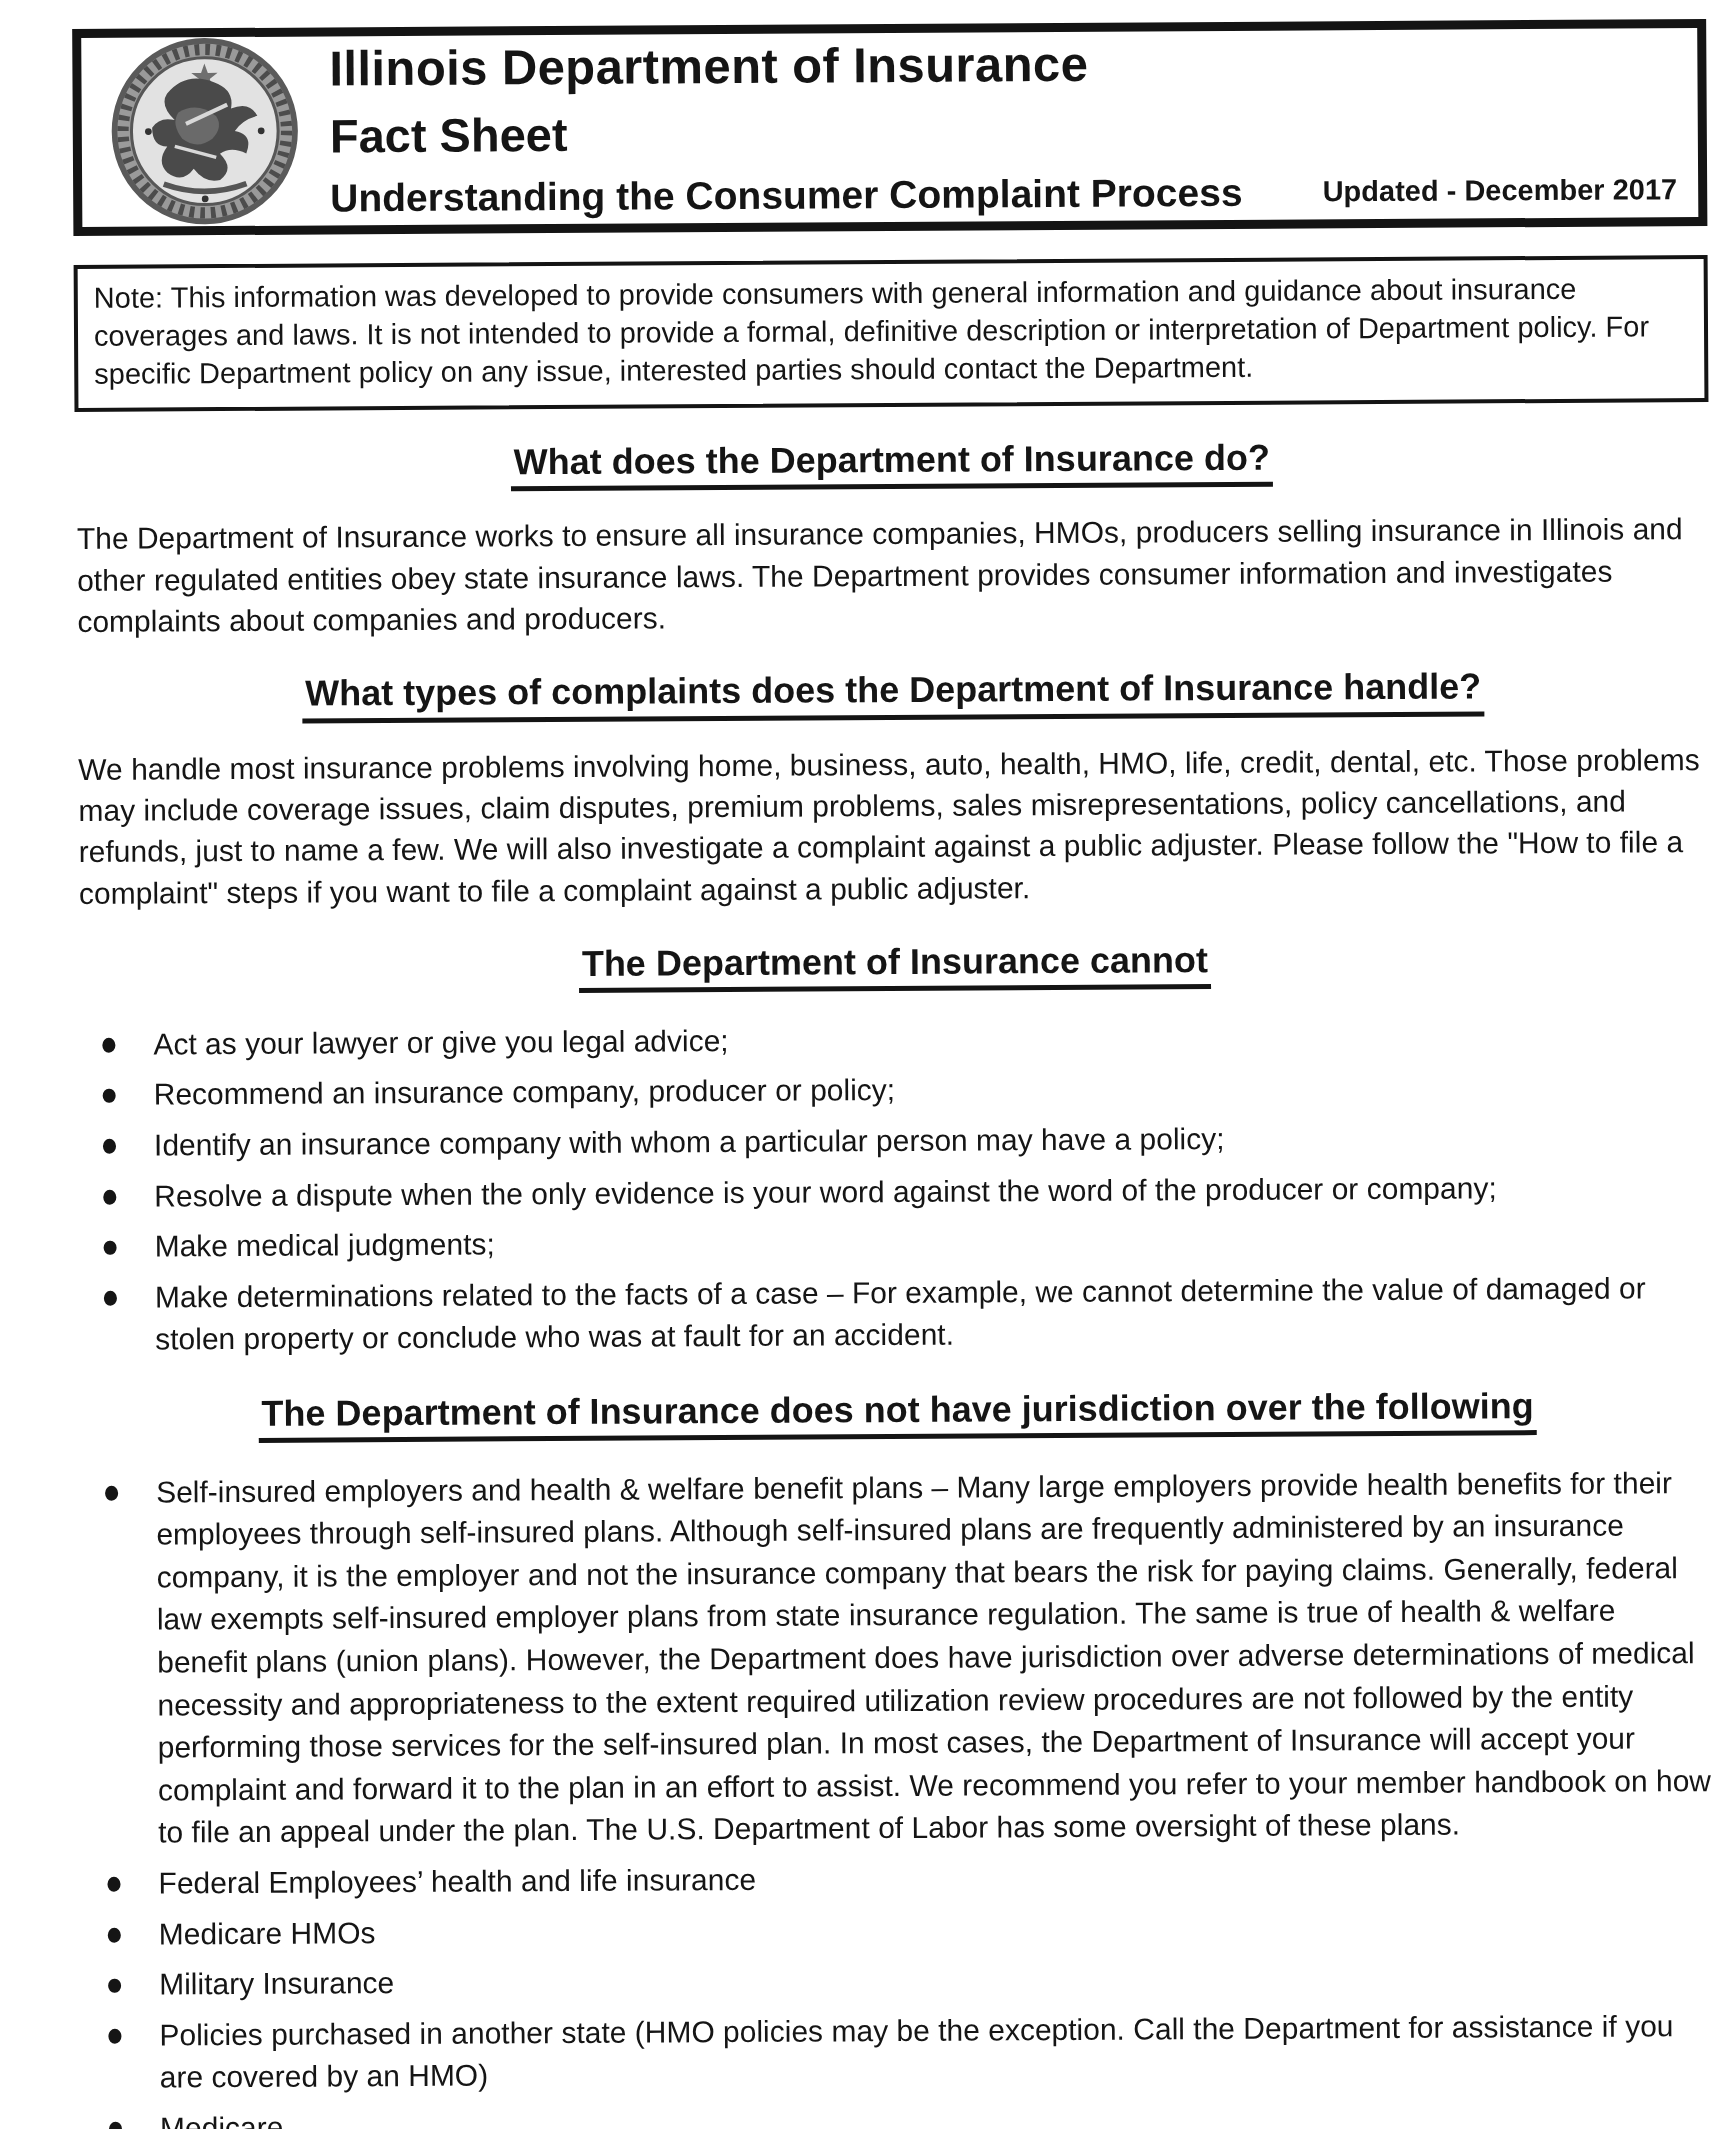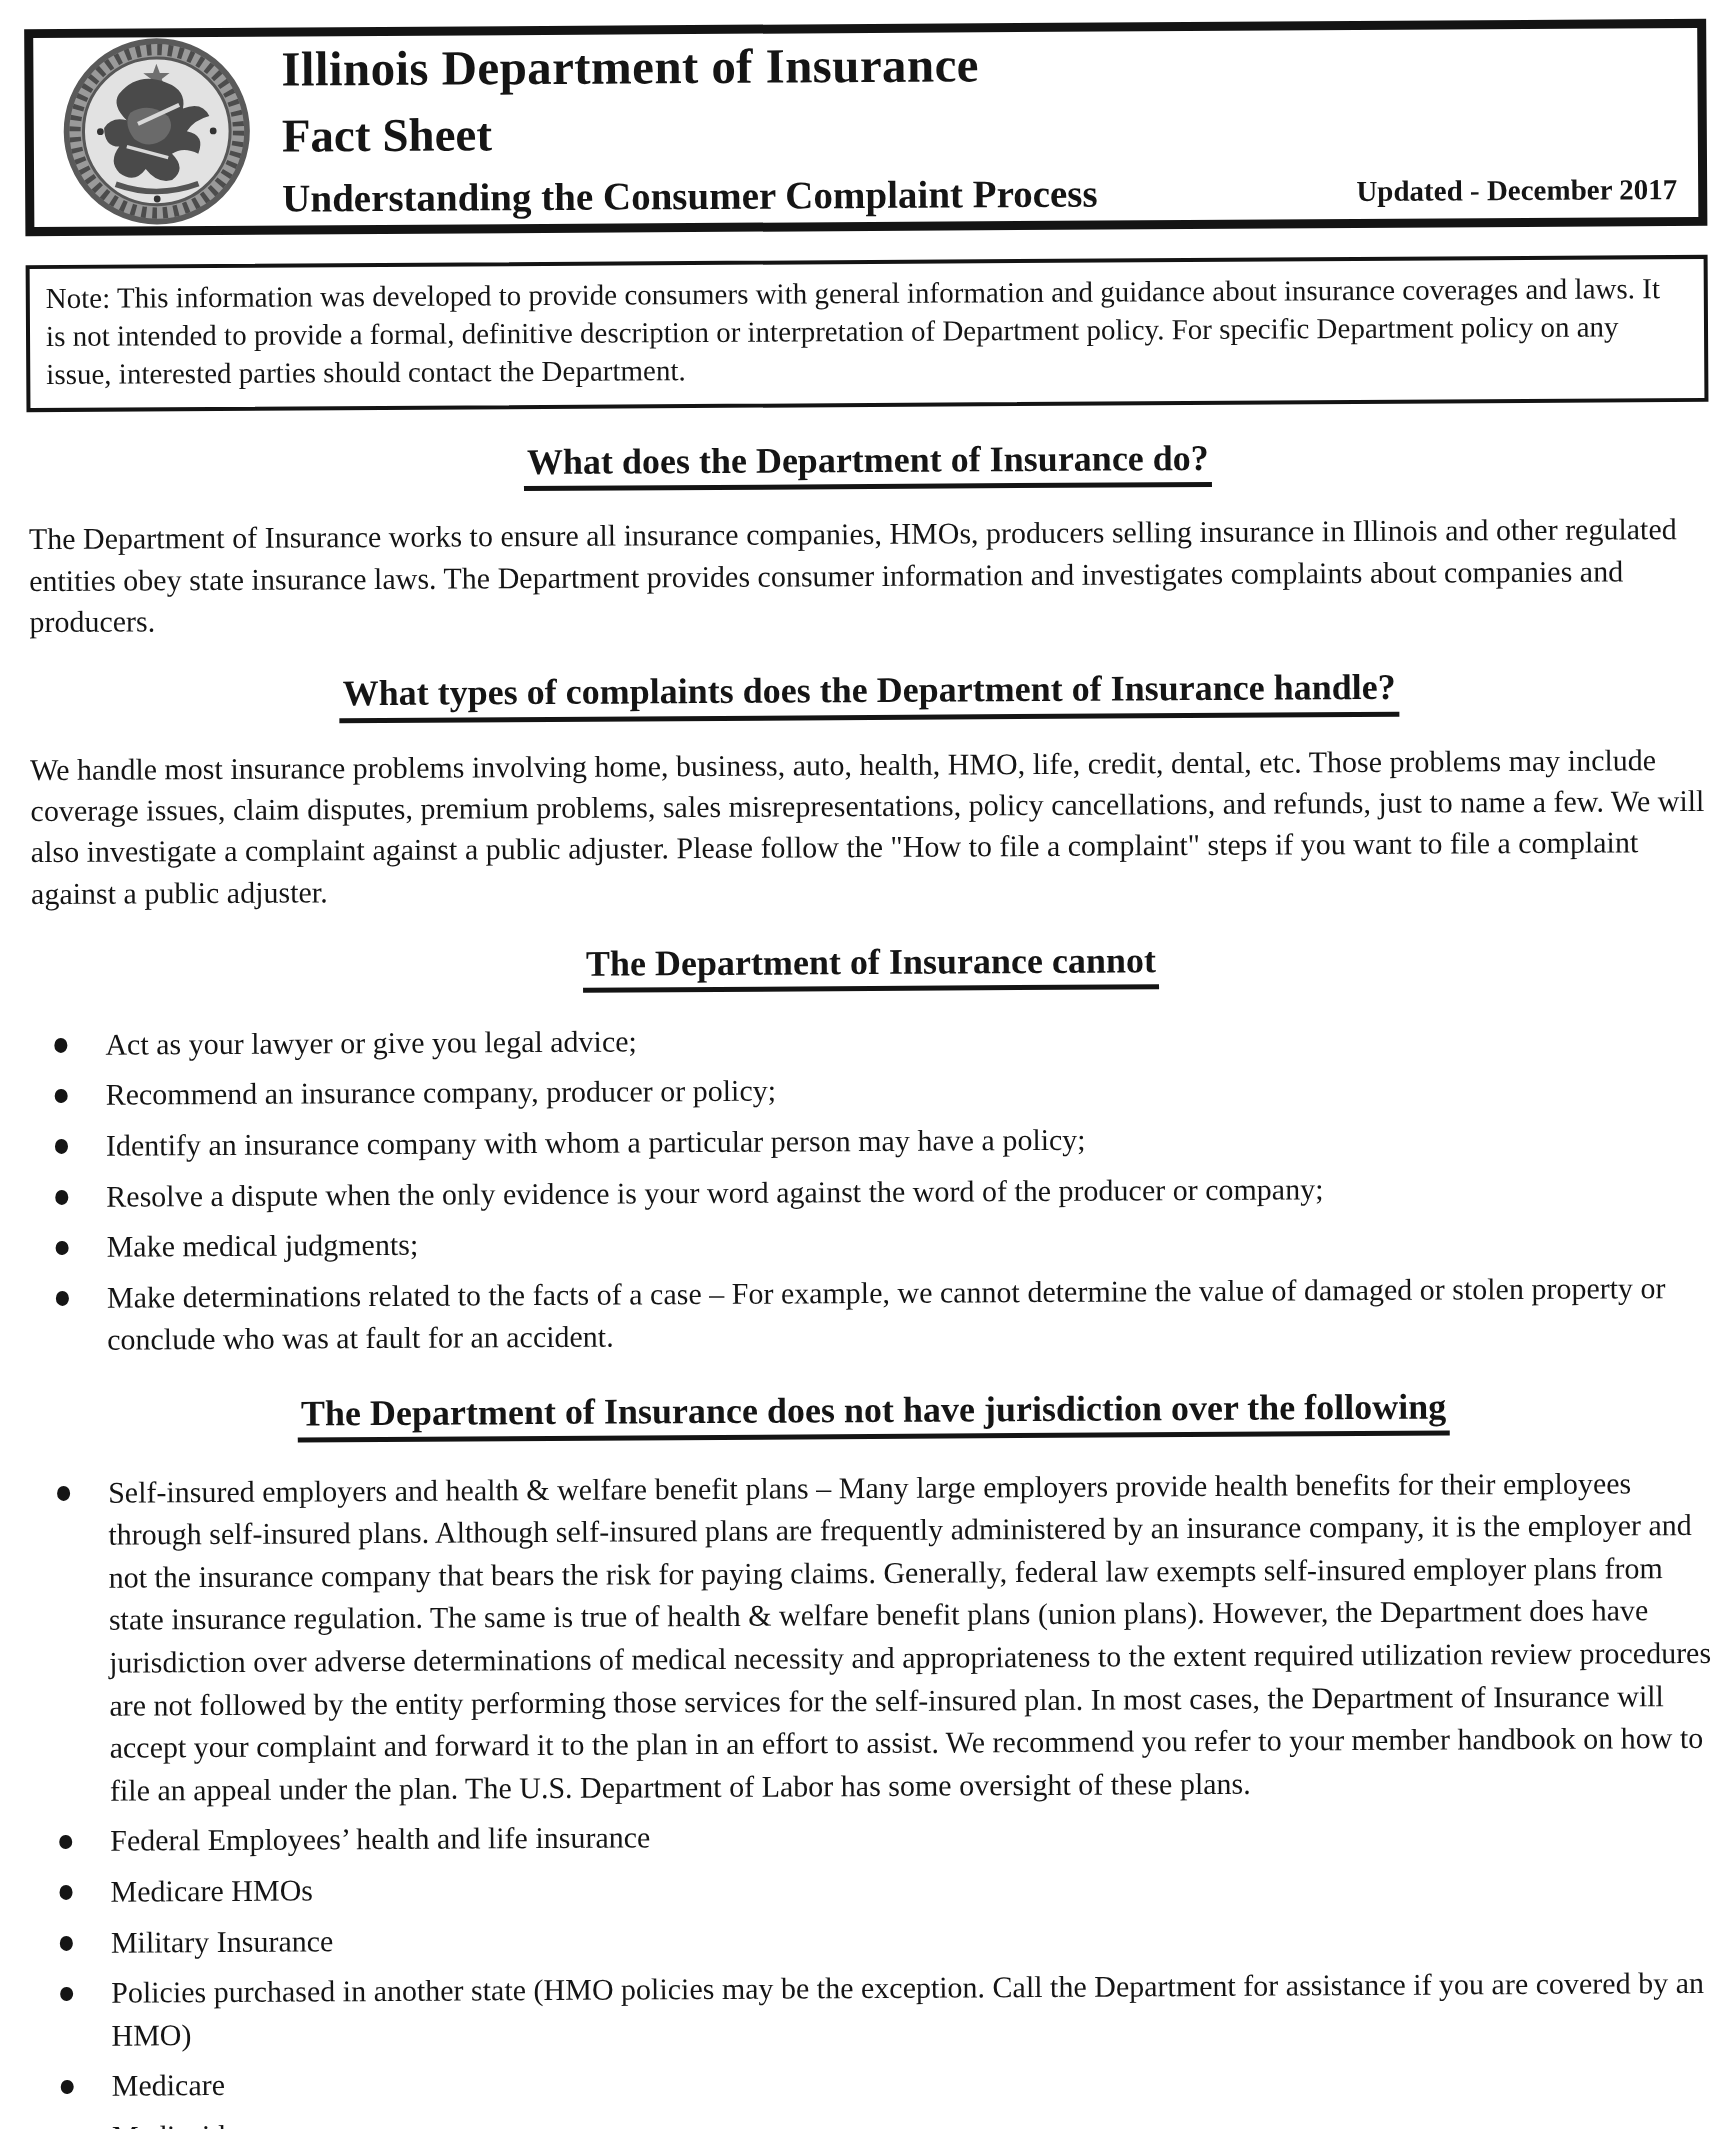--- a/index.html
+++ b/index.html
@@ -7,22 +7,23 @@
     padding: 0;
     background: #ffffff;
   }
   .page {
     position: relative;
     width: 1730px;
     height: 2129px;
     background: #ffffff;
     overflow: hidden;
     color: #151515;
-    font-family: Liberation Serif, serif;
+    font-family: Liberation Sans, sans-serif;
     box-sizing: border-box;
+    padding-left: 48px;
   }
   .scan {
     transform: rotate(-0.35deg);
     transform-origin: 50% 0;
     padding: 24px 24px 0 24px;
   }
 
   
   .header-box {
     border: 9px solid #141414;

